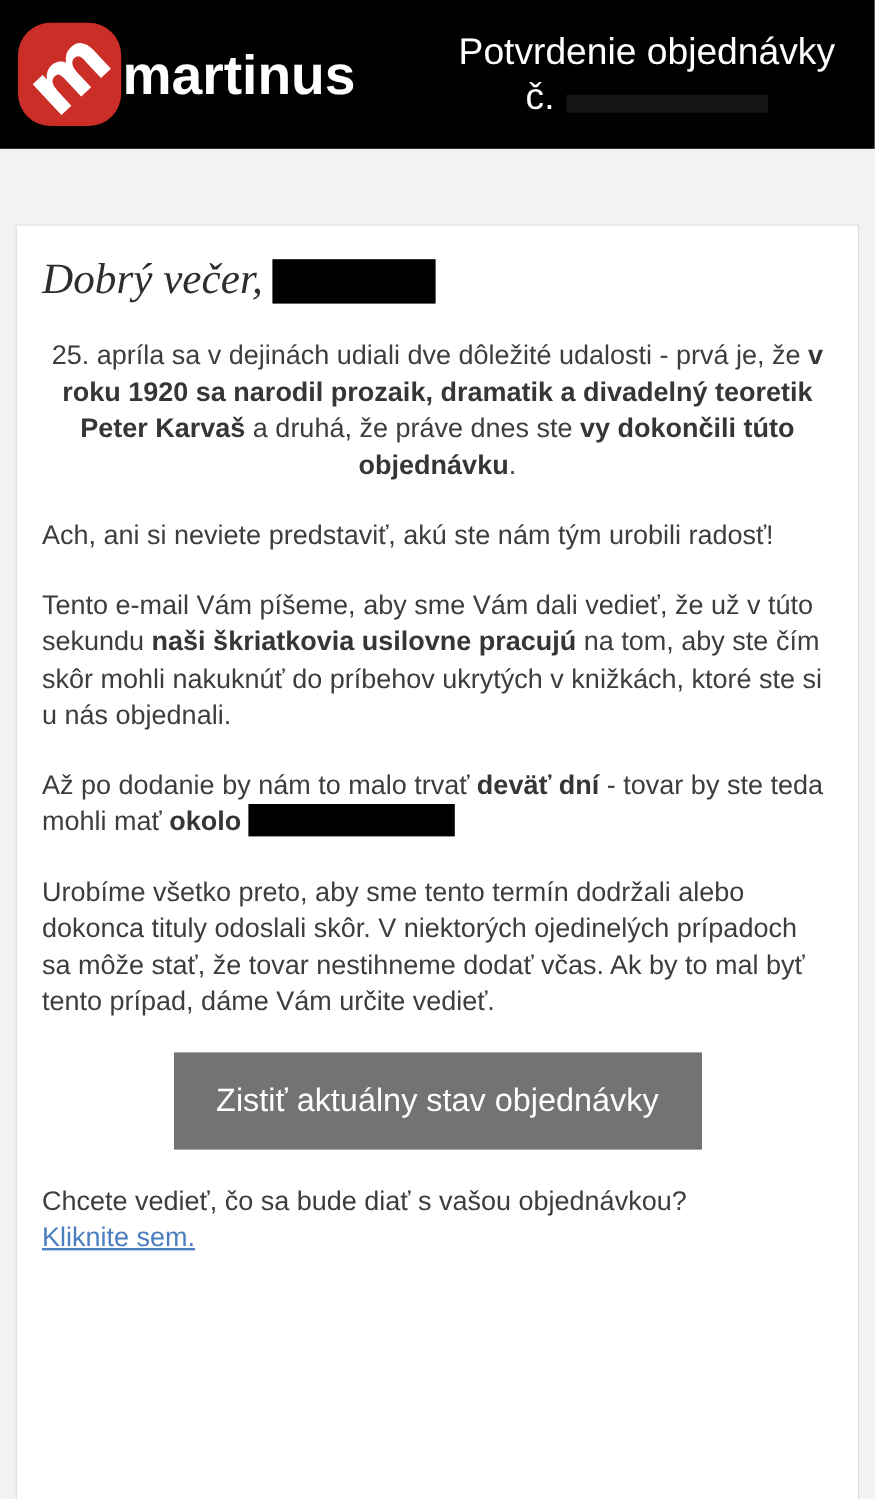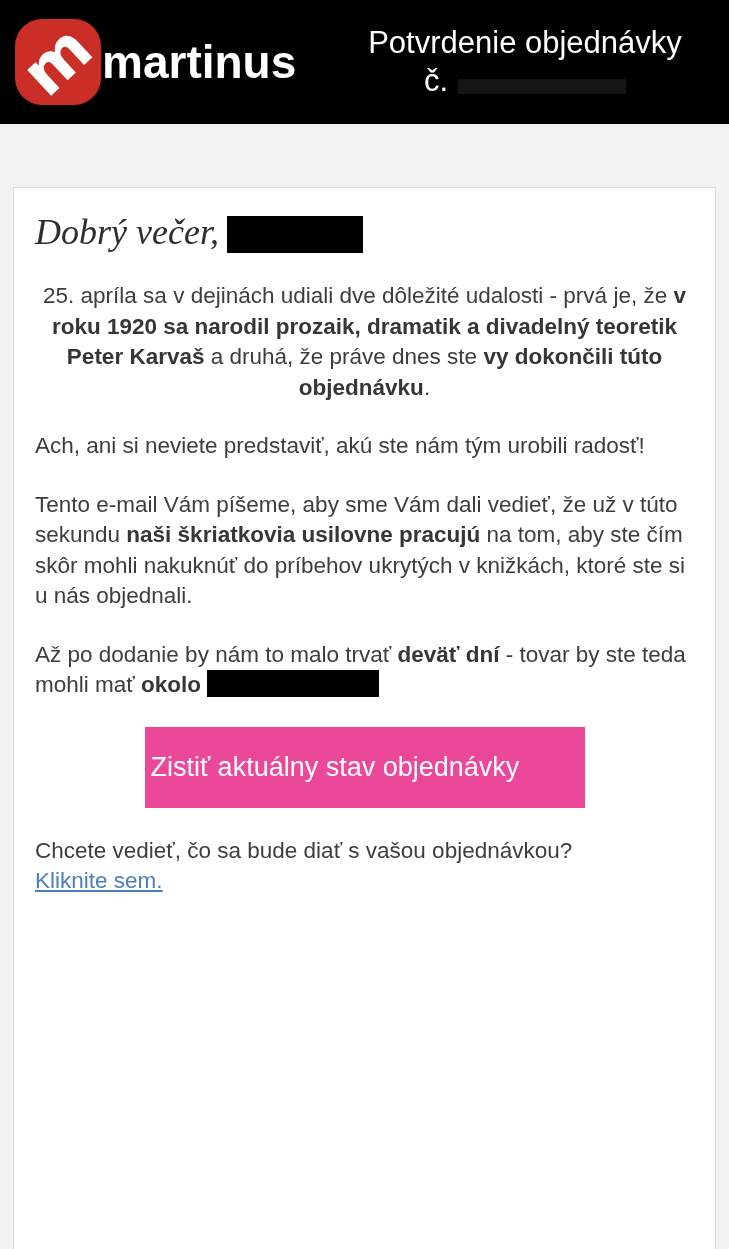--- a/index.html
+++ b/index.html
@@ -15,21 +15,21 @@
     padding-left:14px;box-sizing:border-box;
   }
   .logo{display:flex;align-items:center;text-decoration:none;flex:0 0 auto;}
   .logo-icon{display:block;}
   .wordmark{
     color:#fff;font-size:46px;font-weight:bold;
     letter-spacing:0px;line-height:1;
   }
   .header-title{
     margin-left:auto;width:372px;color:#fff;text-align:center;
-    font-size:31px;line-height:38px;padding-right:18px;
+    font-size:31px;line-height:38px;padding-right:4px;
   }
   .redact{display:inline-block;background:#000;}
   .redact-order{width:168px;height:15px;background:#151515;vertical-align:-3px;margin-left:10px;}
   
   .card{
     margin:63px 13px 0;background:#fff;border:1px solid #dcdcdc;
     padding:22px 21px;box-sizing:border-box;min-height:1130px;
   }
   .greeting{
     font-family:"Liberation Serif", serif;font-style:italic;
@@ -37,22 +37,22 @@
   }
   .redact-name{width:136px;height:37px;vertical-align:-9px;margin-left:8px;}
   .redact-date{width:172px;height:27px;vertical-align:-5px;}
   p.body{font-size:22.5px;line-height:30.5px;color:#3d3d3d;margin:28px 0 0;}
   p.body.first{margin-top:26px;text-align:center;}
   p.body strong{font-weight:bold;color:#363636;}
   a.link{color:#4a7ec0;text-decoration:underline;cursor:pointer;}
   a.link-hl{background:#fbf6da;}
   .btn{
     display:block;margin:26px auto 0;width:440px;height:81px;
-    background:#ec4899;color:#fff;border:none;font-size:27px;
-    font-family:inherit;cursor:pointer;text-align:left;
+    background:#737373;color:#fff;border:none;font-size:27px;
+    font-family:inherit;cursor:pointer;text-align:center;
   }
   .footer-p{margin-top:48px;}
 </style>
 </head>
 <body>
 
 <div class="header">
   <a class="logo">
     <svg class="logo-icon" width="88" height="88" viewBox="0 0 88 88" aria-hidden="true">
       <rect x="1" y="1" width="86" height="86" rx="27" fill="#cb2e26"></rect>
@@ -68,19 +68,20 @@
   </div>
 </div>
 
 <div class="card">
   <div class="greeting">Dobrý večer,<span class="redact redact-name"></span></div>
 
   <p class="body first">25. apríla sa v dejinách udiali dve dôležité udalosti - prvá je, že <strong>v roku 1920 sa narodil prozaik, dramatik a divadelný teoretik Peter Karvaš</strong> a druhá, že práve dnes ste <strong>vy dokončili túto objednávku</strong>.</p>
   <p class="body">Ach, ani si neviete predstaviť, akú ste nám tým urobili radosť!</p>
   <p class="body">Tento e-mail Vám píšeme, aby sme Vám dali vedieť, že už v túto sekundu <strong>naši škriatkovia usilovne pracujú</strong> na tom, aby ste čím skôr mohli nakuknúť do príbehov ukrytých v knižkách, ktoré ste si u nás objednali.</p>
   <p class="body">Až po dodanie by nám to malo trvať <strong>deväť dní</strong> - tovar by ste teda mohli mať <strong>okolo </strong><span class="redact redact-date"></span></p>
+  <p class="body">Urobíme všetko preto, aby sme tento termín dodržali alebo dokonca tituly odoslali skôr. V niektorých ojedinelých prípadoch sa môže stať, že tovar nestihneme dodať včas. Ak by to mal byť tento prípad, dáme Vám určite vedieť.</p>
 
   <button class="btn">
     <span>Zistiť aktuálny stav objednávky</span>
   </button>
 
   <p class="body footer-p">Chcete vedieť, čo sa bude diať s vašou objednávkou?<br><a class="link" href="#">Kliknite sem.</a></p>
 </div>
 
 </body></html>

